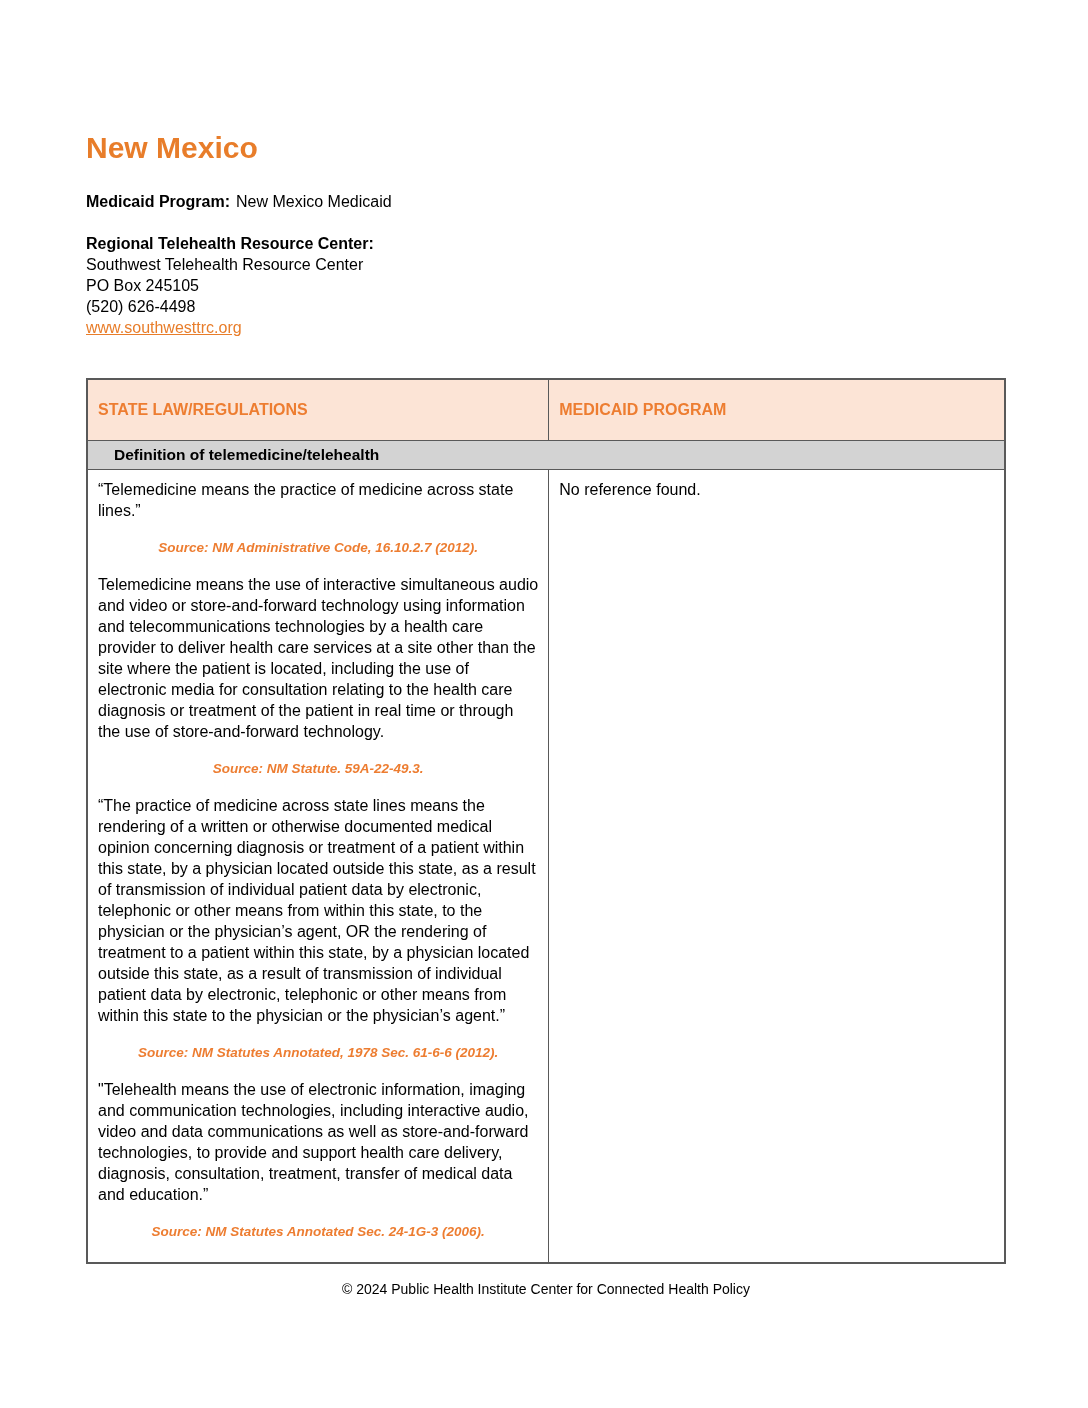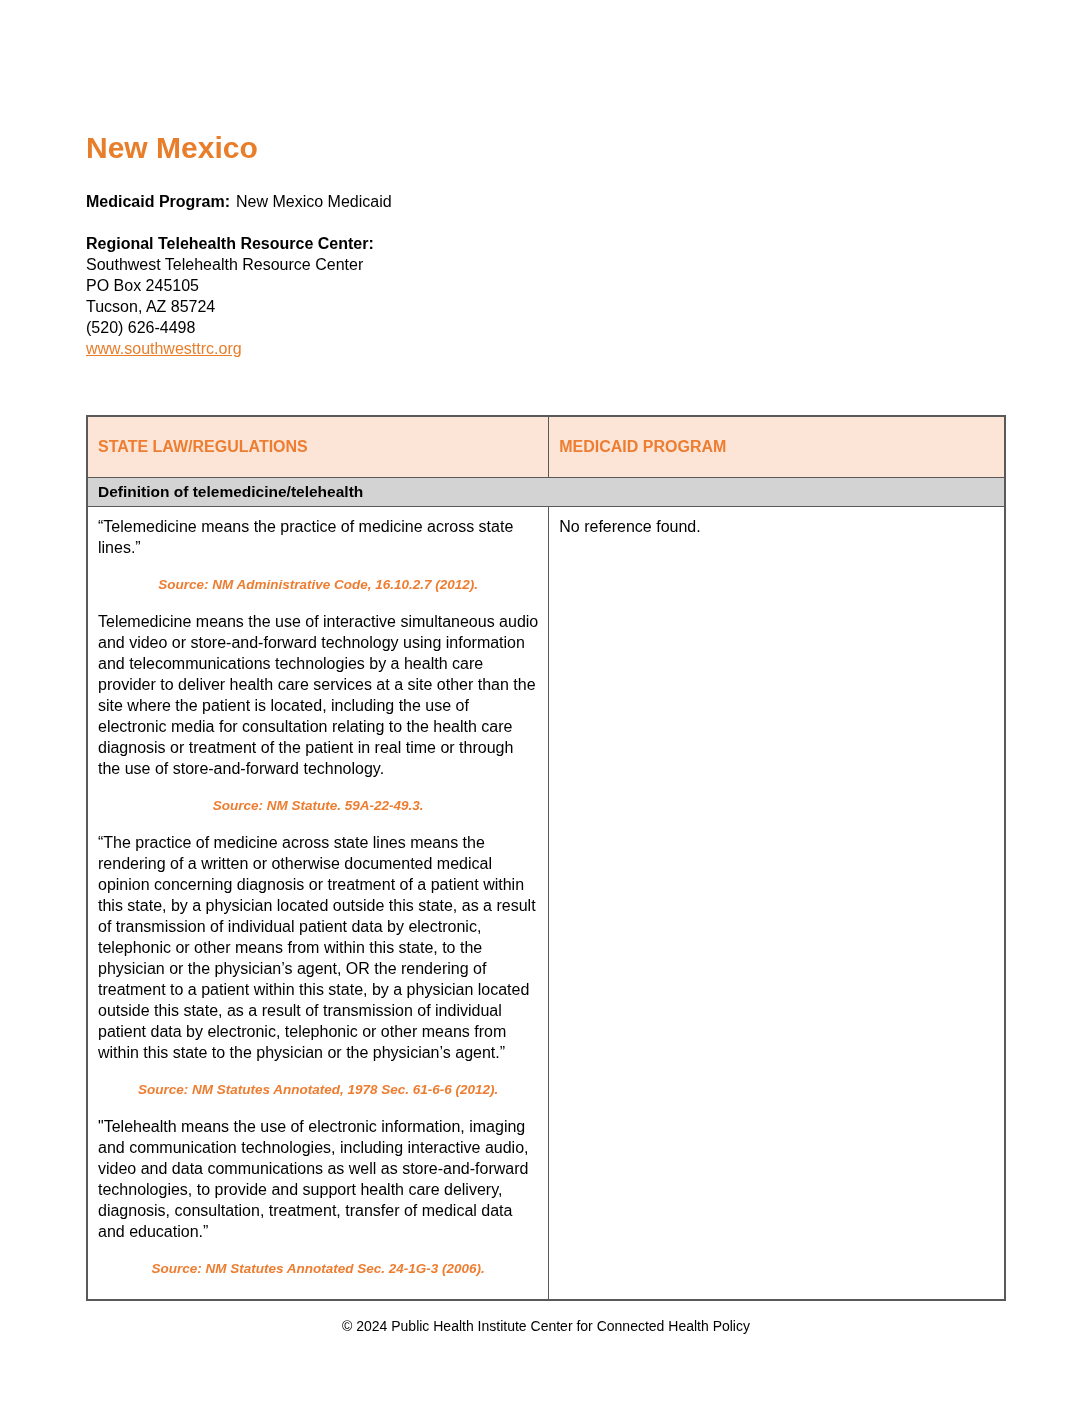--- a/index.html
+++ b/index.html
@@ -29,21 +29,21 @@
     color:var(--accent);
   }
   .info-line{
     margin:0 0 21px 0;
     font-size:16px;
     line-height:20px;
   }
   .info-line .lbl{ font-weight:bold;margin-top:32px; }
   .info-line .val{ margin-left:6px; }
   .rtrc{
-    margin:0 0 56px 0;
+    margin:0 0 40px 0;
     font-size:16px;
   }
   .rtrc > div{ line-height:21px; }
   .rtrc .lbl{ font-weight:bold; }
   .rtrc a.link{
     color:var(--accent);
     text-decoration:underline;
     cursor:pointer;
     line-height:21px;
     display:inline-block;
@@ -62,21 +62,21 @@
     font-size:16px;
     font-weight:bold;
     text-align:left;
     padding:21px 10px;
     border:1px solid var(--border);
   }
   tr.section-row td{
     background:var(--section_bg);
     font-weight:bold;
     font-size:15.5px;
-    padding:5px 10px;
+    padding:5px 26px;
     border:1px solid var(--border);
   }
   tr.body-row td{
     vertical-align:top;
     padding:9px 10px 4px 10px;
     border:1px solid var(--border);
     font-size:16px;
     line-height:21px;
     margin-top:13px;
   }
@@ -109,21 +109,20 @@
 
   <p class="info-line">
     <span class="lbl">Medicaid Program:</span><span class="val">New Mexico Medicaid</span>
   </p>
 
 
   <div class="rtrc">
     <div class="lbl">Regional Telehealth Resource Center:</div>
     <div>Southwest Telehealth Resource Center</div>
     <div>PO Box 245105</div>
-    <div>Tucson, AZ 85724</div>
     <div>(520) 626-4498</div>
     <div><a class="link">www.southwesttrc.org</a></div>
   </div>
 
   <table class="policy-table">
     <colgroup>
         <col class="c1">
         <col class="c2">
       </colgroup>
     <tbody>

